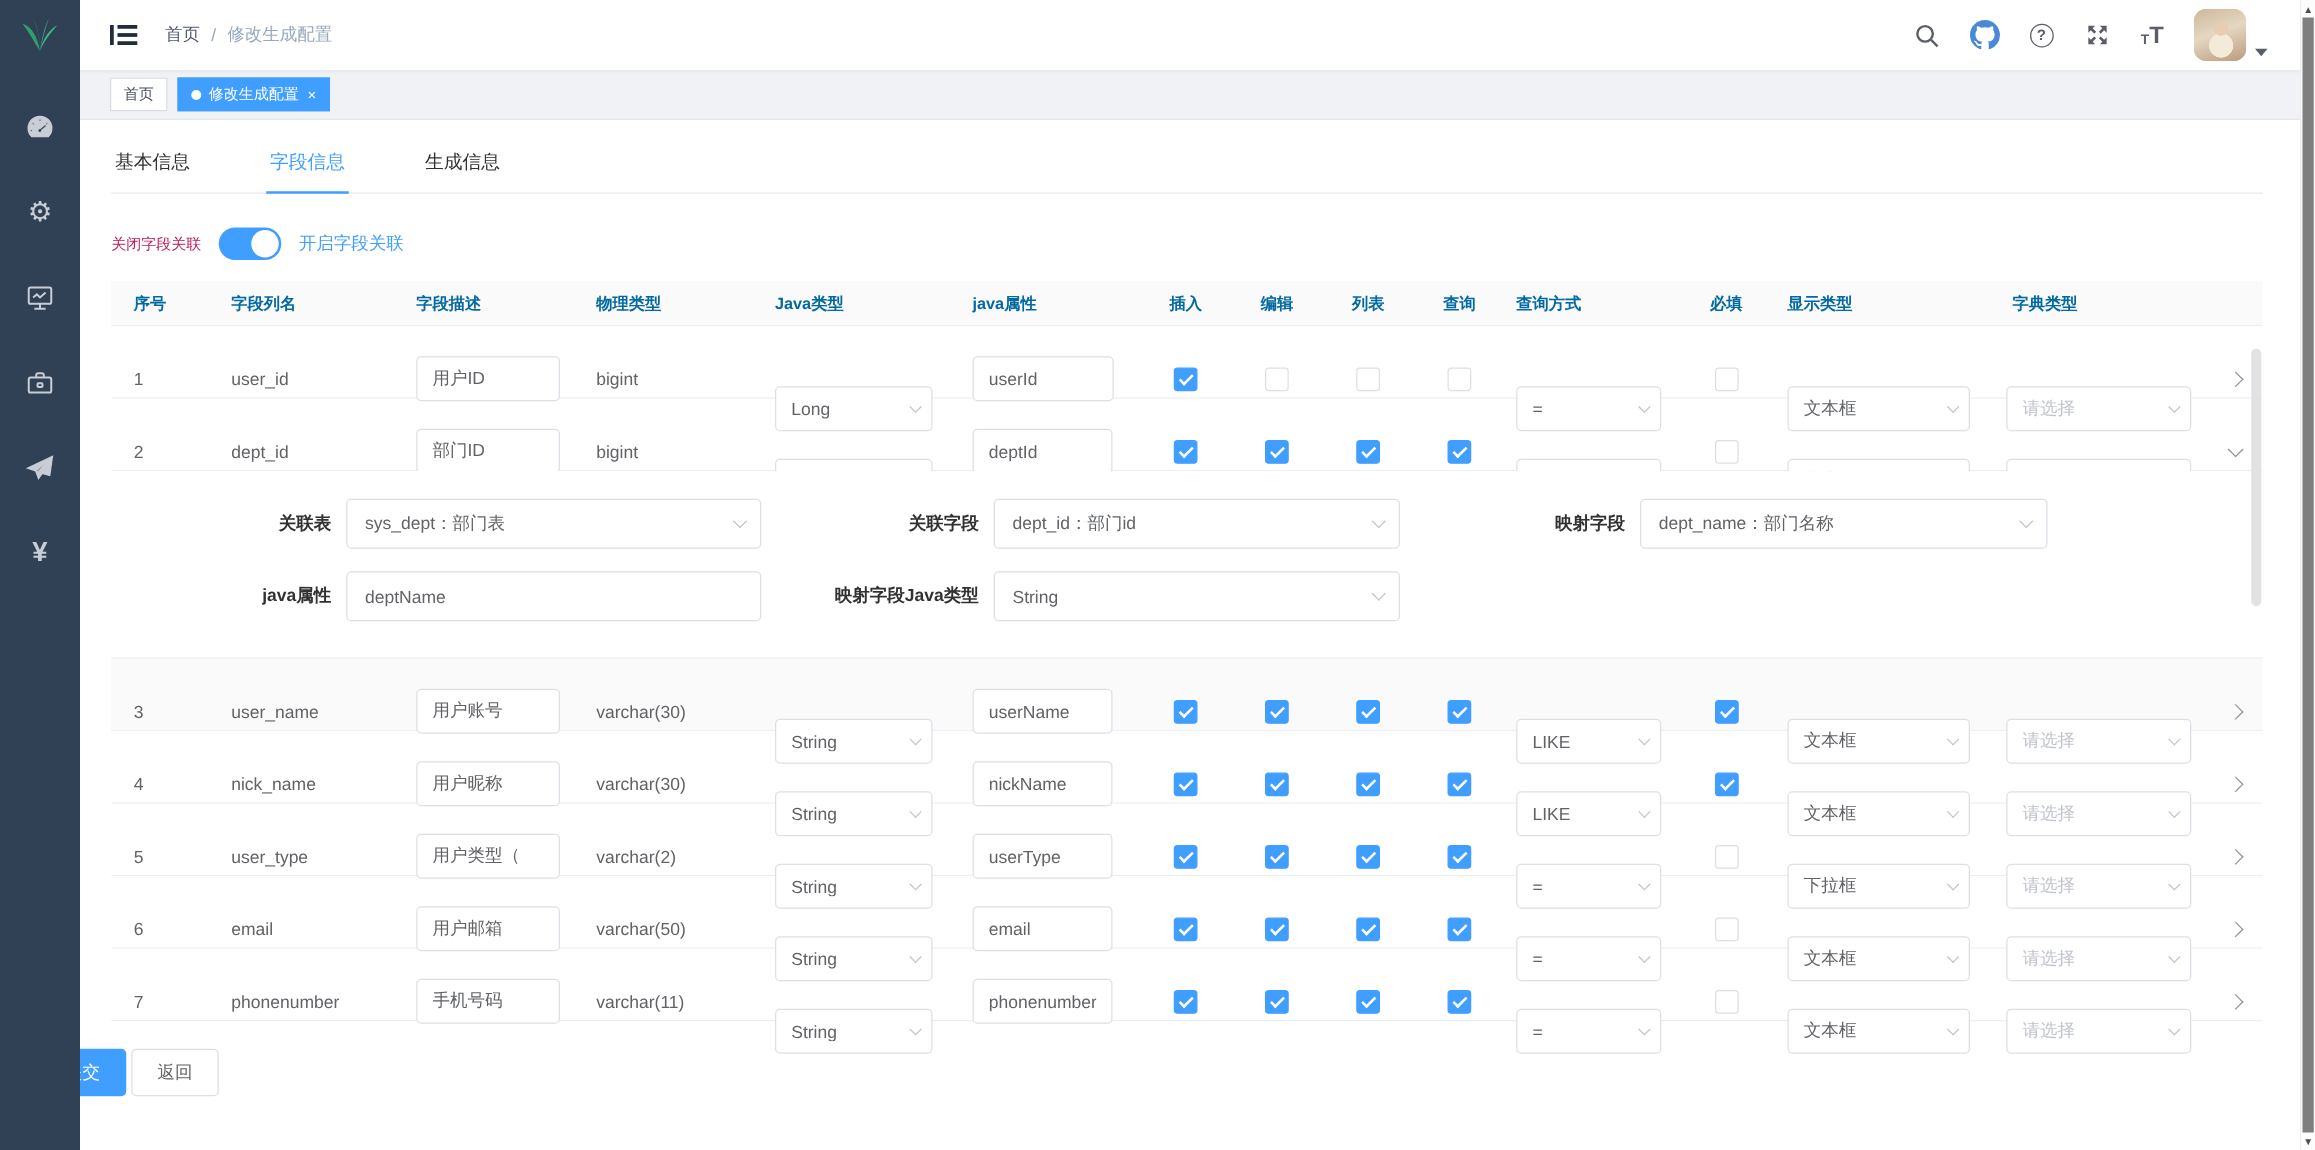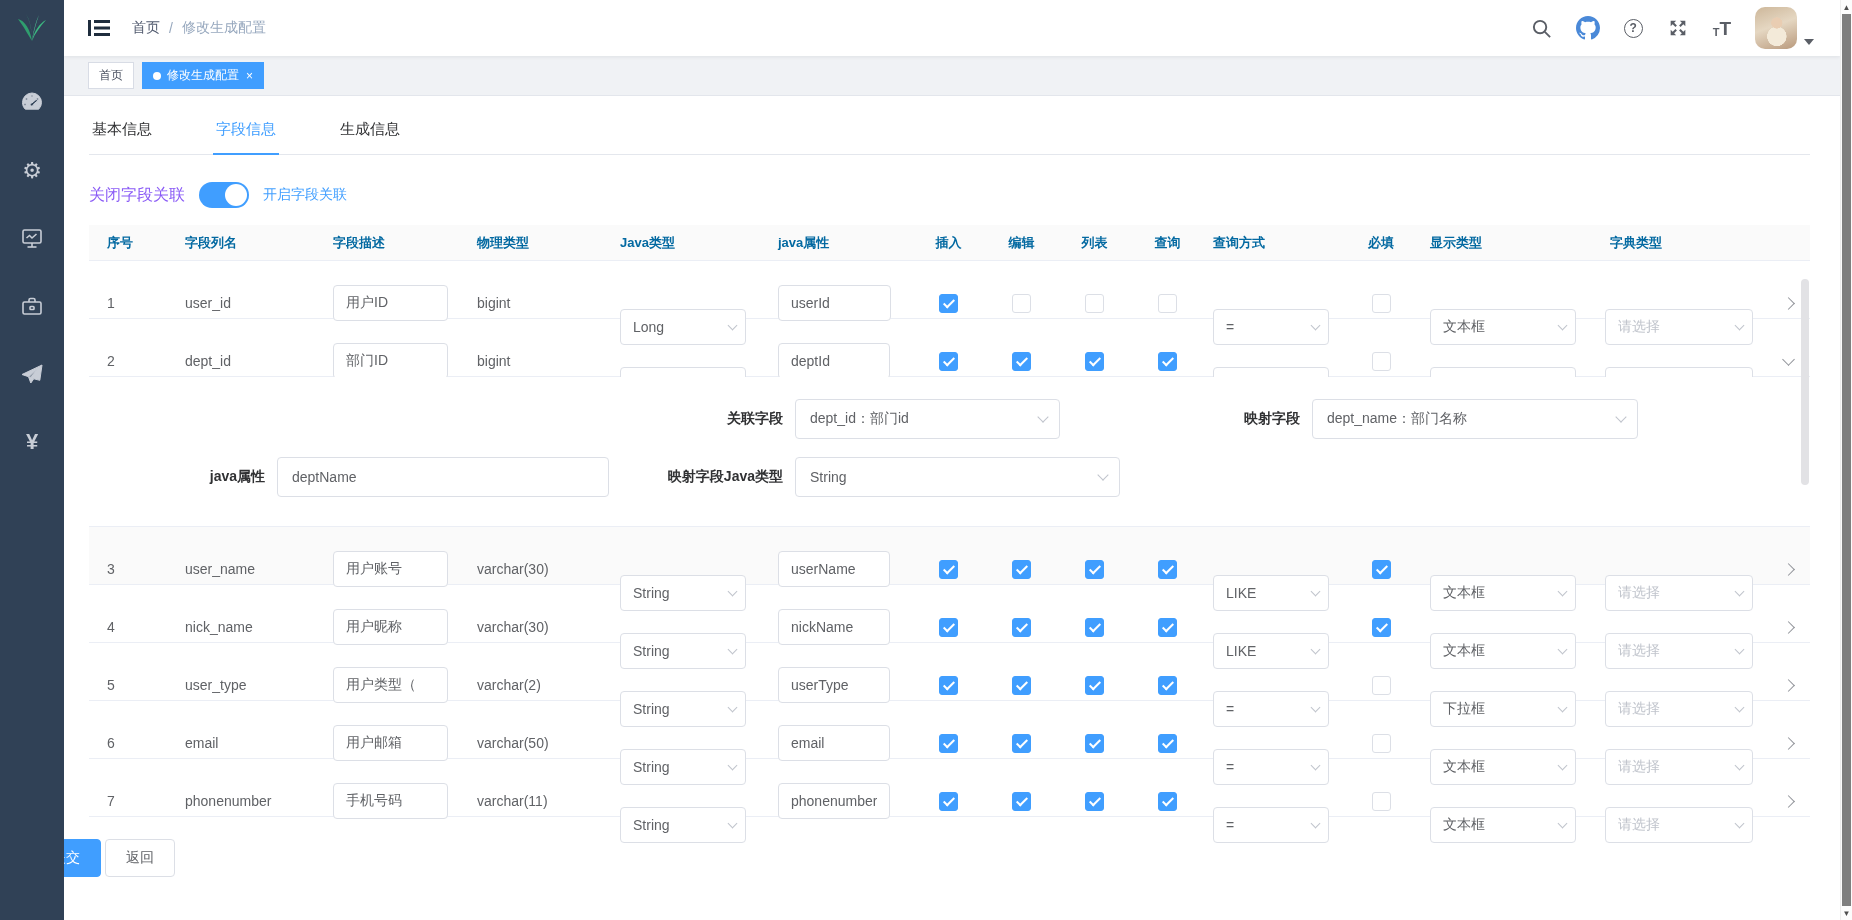--- a/index.html
+++ b/index.html
@@ -48,21 +48,21 @@
 
   
   .main { position:absolute; left:64px; right:12px; top:96px; bottom:0; background:#fff; padding:24px 30px 0 25px; }
 
   .tabs { display:flex; border-bottom:1px solid #e4e7ed; margin-bottom:24px; }
   .tab { padding:0 3px 14px; margin-right:58px; font-size:15px; color:#303133; cursor:pointer;
     border-bottom:2px solid transparent; margin-bottom:-1px; }
   .tab.active { color:#409EFF; border-bottom-color:#409EFF; }
 
   .assoc-row { display:flex; align-items:center; gap:14px; height:32px; margin-bottom:14px; }
-  .assoc-label { font-size:16px; color:#8b5cf6; }
+  .assoc-label { font-size:12px; color:#be185d; }
   .switch { width:50px; height:26px; border-radius:13px; background:#409EFF; position:relative; cursor:pointer; }
   .switch .knob { position:absolute; right:2px; top:2px; width:22px; height:22px; border-radius:50%; background:#fff; }
   .assoc-link { font-size:14px; color:#409EFF; cursor:pointer; }
 
   
   .table { width:1721px; font-size:14px; color:#606266; }
   .tg { display:grid; grid-template-columns:70px 166px 140px 147px 158px 142px 73px 73px 73px 73px 146px 62px 176px 178px 44px; align-items:center; }
   .thead { height:36px; background:#fafafa; border-bottom:1px solid #ebeef5; font-size:13px; font-weight:bold; color:#0369a1; }
   .trow { height:58px; border-bottom:1px solid #ebeef5; background:#fff; }
   .trow.hl { background:#fafafa; }
@@ -350,23 +350,30 @@
               <i class="ar"></i>
             </span>
           </span>
     <span class="cc">
             <span class="chev down"></span>
           </span>
   </div>
 </div>
 
     <div class="expand-block">
+      <div class="fgroup" style="left:0; top:22px;">
+        <span class="flabel" style="width:176px;">关联表</span>
+        <span class="fsel" style="width:332px;">
+          <span class="val">sys_dept：部门表</span>
+          <i class="ar"></i>
+        </span>
+      </div>
       <div class="fgroup" style="left:494px; top:22px;">
         <span class="flabel" style="width:200px;">关联字段</span>
-        <span class="fsel" style="width:265px;">
+        <span class="fsel" style="width:325px;">
           <span class="val">dept_id：部门id</span>
           <i class="ar"></i>
         </span>
       </div>
       <div class="fgroup" style="left:1019px; top:22px;">
         <span class="flabel" style="width:192px;">映射字段</span>
         <span class="fsel" style="width:326px;">
           <span class="val">dept_name：部门名称</span>
           <i class="ar"></i>
         </span>

